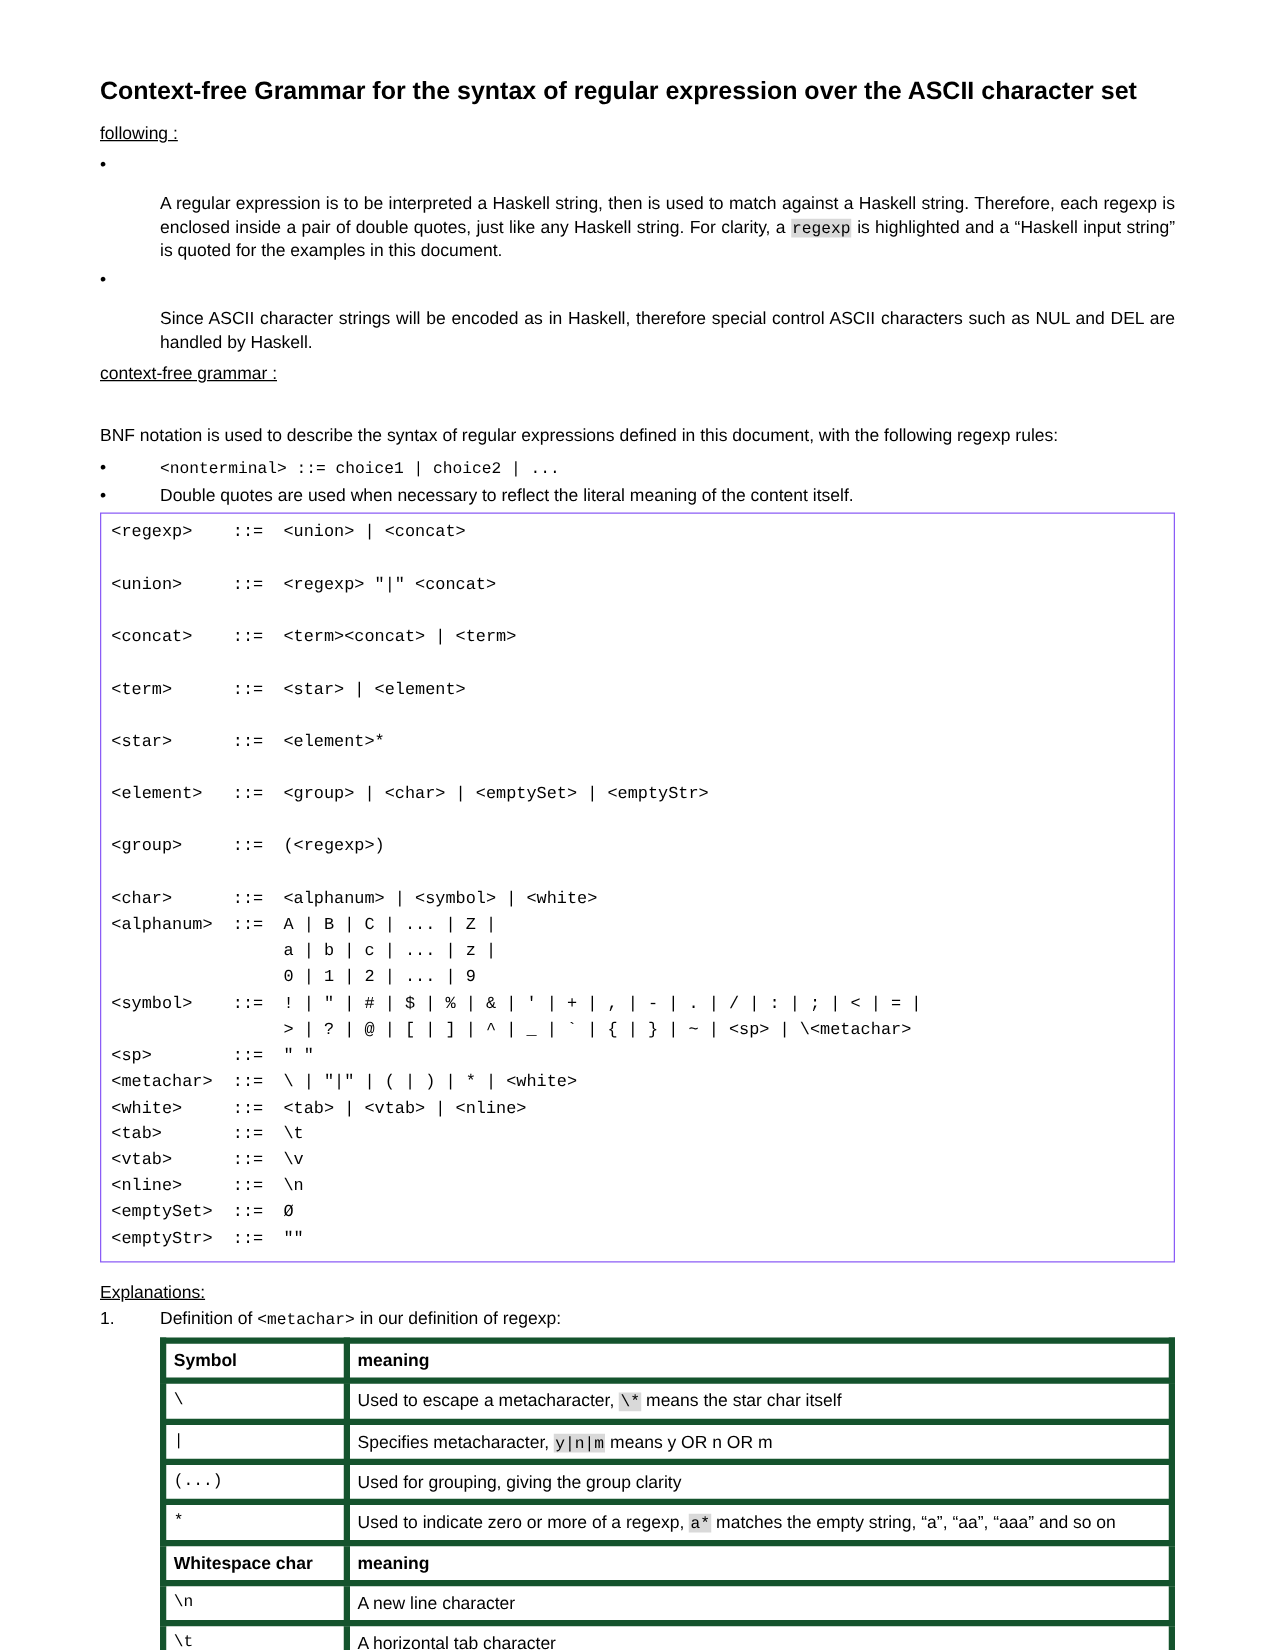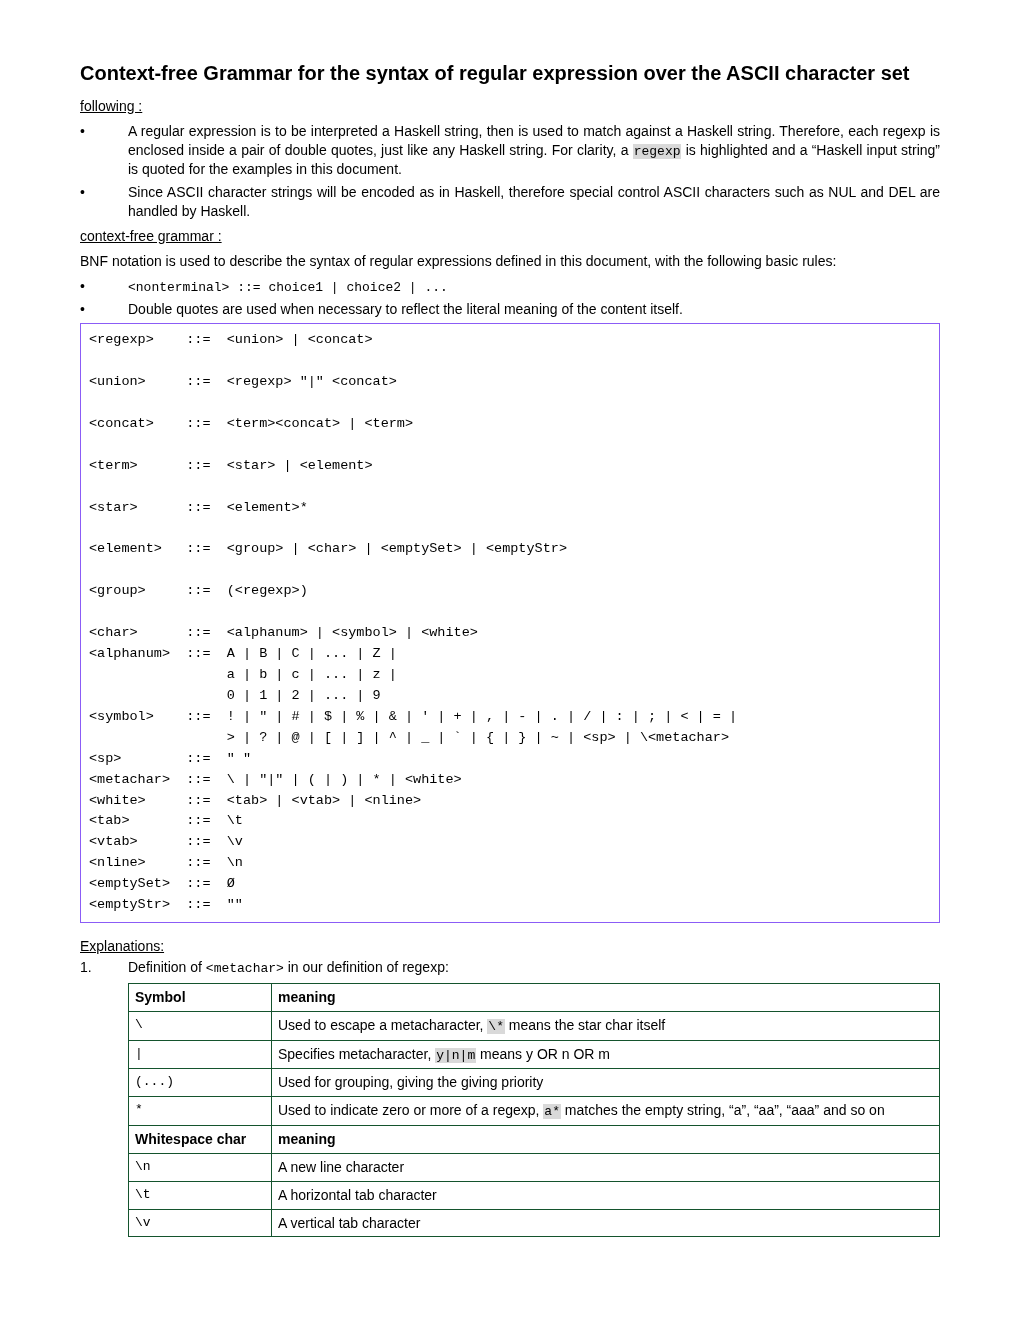--- a/index.html
+++ b/index.html
@@ -39,29 +39,29 @@
     overflow: hidden;
   }
   .numlist { display:flex; margin:2px 0 6px 0; }
   .numlist .n { width:48px; flex-shrink:0; }
   table.meta {
     border-collapse: collapse;
     margin-left: 48px;
     width: calc(100% - 48px);
   }
   table.meta th, table.meta td {
-    border: 1px solid #14532d;
+    border: 5px solid #14532d;
     padding: 4px 6px;
     text-align: left;
     vertical-align: top;
     font-size: 14px;
   }
   table.meta th { font-weight: bold; }
   table.meta td.sym { font-family: "Courier New", monospace; font-size:13px; width:130px; }
-  .just { text-align: justify; }
+  .just { text-align: justify; margin-top: 31px; }
 </style>
 </head>
 <body>
 
 <h1>Context-free Grammar for the syntax of regular expression over the ASCII character set</h1>
 
 <p><span class="underline">following :</span></p>
 
 <div class="bullet-row">
   <div class="dot">•</div>
@@ -70,21 +70,21 @@
   </div>
 </div>
 
 <div class="bullet-row">
   <div class="dot">•</div>
   <div class="txt just">Since ASCII character strings will be encoded as in Haskell, therefore special control ASCII characters such as NUL and DEL are handled by Haskell.</div>
 </div>
 
 <p><span class="underline">context-free grammar :</span></p>
 
-<p class="just">BNF notation is used to describe the syntax of regular expressions defined in this document, with the following basic rules:</p>
+<p class="just">BNF notation is used to describe the syntax of regular expressions defined in this document, with the following regexp rules:</p>
 
 <div class="bullet-row">
   <div class="dot">•</div>
   <div class="txt"><code class="inline">&lt;nonterminal&gt; ::= choice1 | choice2 | ...</code></div>
 </div>
 <div class="bullet-row">
   <div class="dot">•</div>
   <div class="txt">Double quotes are used when necessary to reflect the literal meaning of the content itself.</div>
 </div>
 
@@ -135,21 +135,21 @@
   <tr>
     <td class="sym">\</td>
     <td><span>Used to escape a metacharacter, </span><span class="hl">\*</span><span> means the star char itself</span></td>
   </tr>
   <tr>
     <td class="sym">|</td>
     <td><span>Specifies metacharacter, </span><span class="hl">y|n|m</span><span> means y OR n OR m</span></td>
   </tr>
   <tr>
     <td class="sym">(...)</td>
-    <td>Used for grouping, giving the giving priority</td>
+    <td>Used for grouping, giving the group clarity</td>
   </tr>
   <tr>
     <td class="sym">*</td>
     <td class="just"><span>Used to indicate zero or more of a regexp, </span><span class="hl">a*</span><span> matches the empty string, “a”, “aa”, “aaa” and so on</span></td>
   </tr>
   <tr>
     <th>Whitespace char</th>
     <th>meaning</th>
   </tr>
   <tr>

